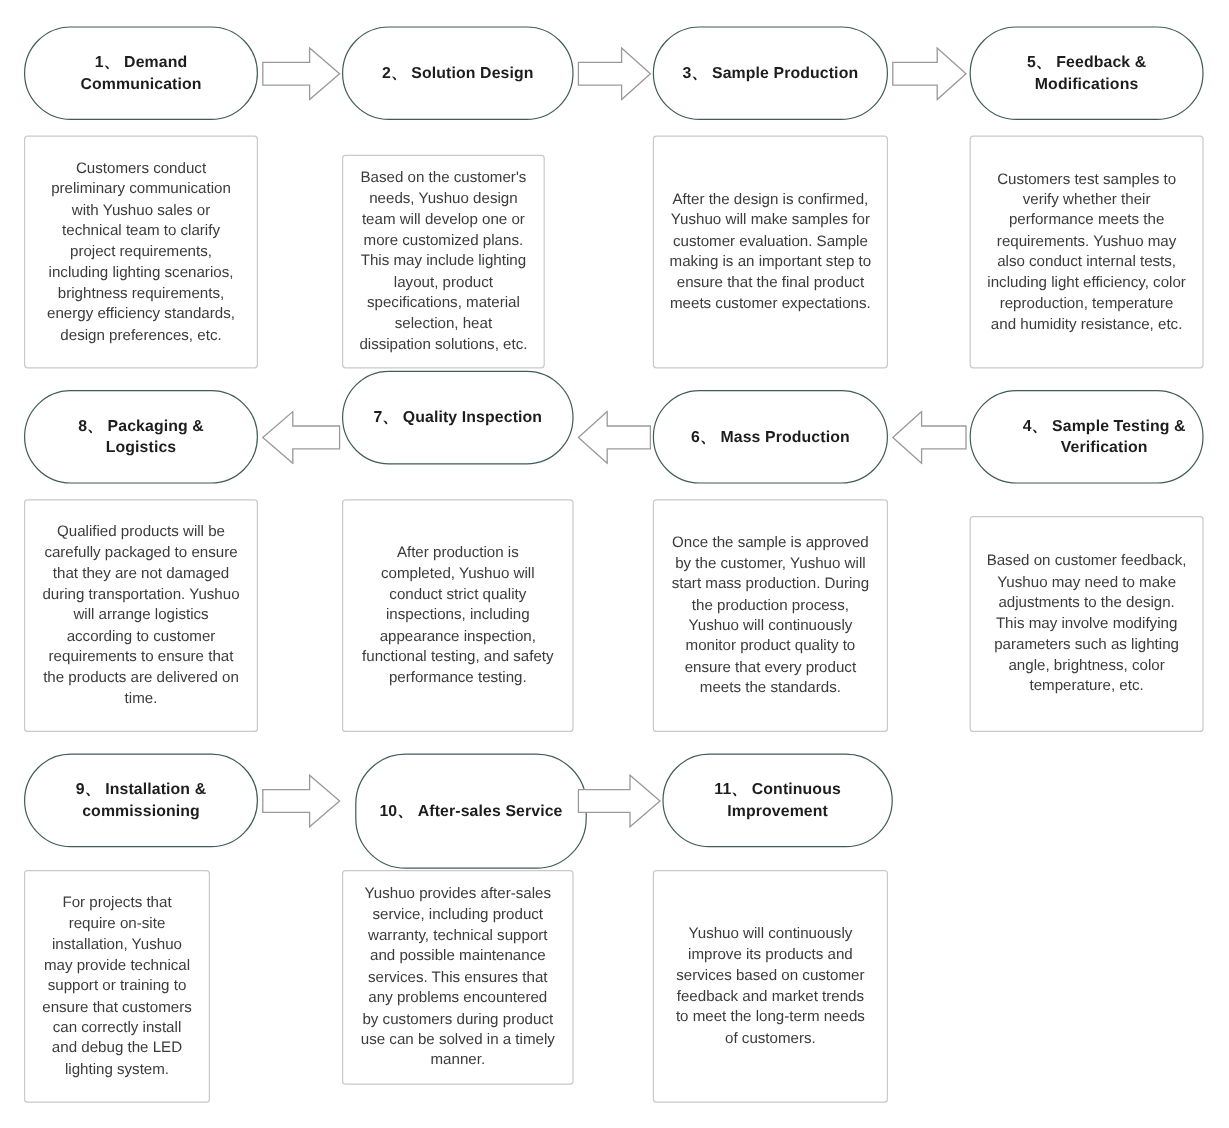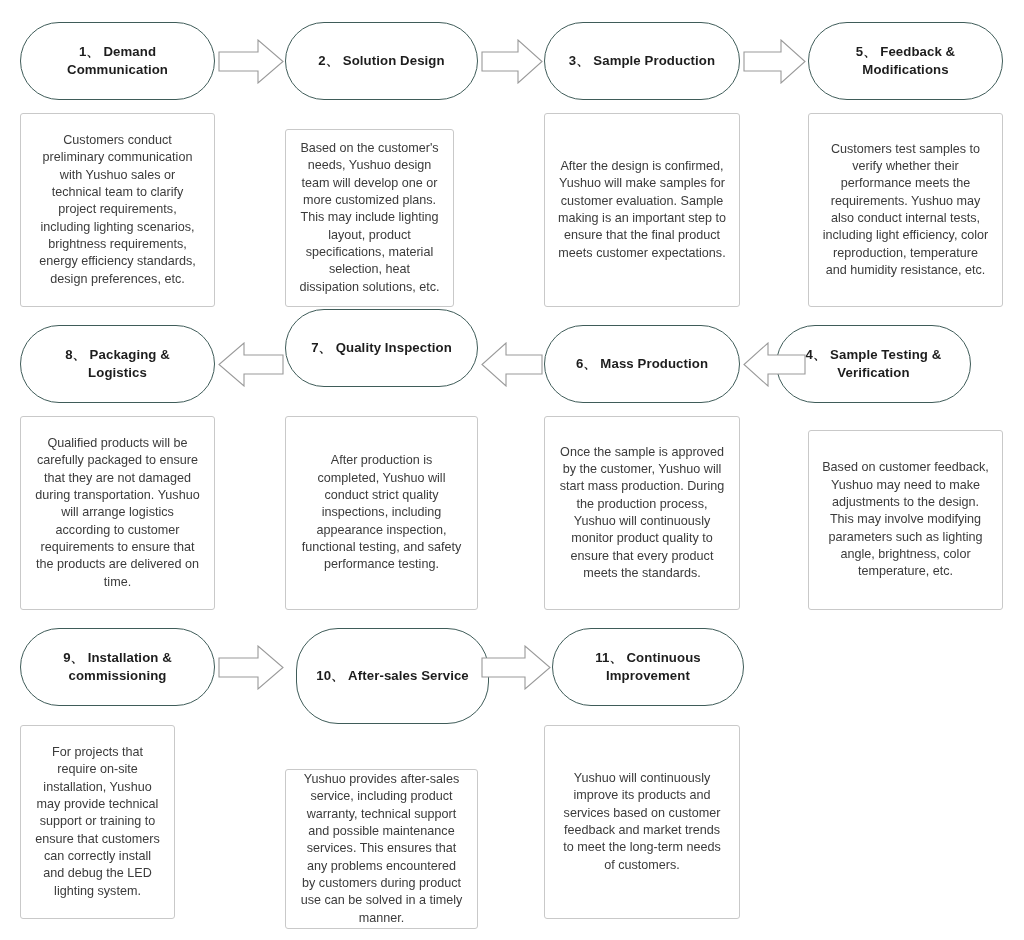--- a/index.html
+++ b/index.html
@@ -134,21 +134,21 @@
     <span class="desc-text">After production is completed, Yushuo will conduct strict quality inspections, including appearance inspection, functional testing, and safety performance testing.</span>
   </div>
 
   <div class="pill" style="left:544px; top:325px; width:196px; height:78px;">
     <span class="pill-label">6、 Mass Production</span>
   </div>
   <div class="desc" style="left:544px; top:416px; width:196px; height:194px;">
     <span class="desc-text">Once the sample is approved by the customer, Yushuo will start mass production. During the production process, Yushuo will continuously monitor product quality to ensure that every product meets the standards.</span>
   </div>
 
-  <div class="pill" style="left:776px; top:325px; width:195px; height:78px;">
+  <div class="pill" style="left:808px; top:325px; width:195px; height:78px;justify-content:flex-end;">
     <span class="pill-label">4、 Sample Testing &amp;
 Verification</span>
   </div>
   <div class="desc" style="left:808px; top:430px; width:195px; height:180px;">
     <span class="desc-text">Based on customer feedback, Yushuo may need to make adjustments to the design. This may involve modifying parameters such as lighting angle, brightness, color temperature, etc.</span>
   </div>
 
   <div class="arrow" style="left:218px; top:342px;">
     <svg width="66" height="45" viewBox="0 0 66 45">
       <polygon points="65,13 26,13 26,1 1,22.5 26,44 26,32 65,32" fill="#ffffff" stroke="#9a9a9a" stroke-width="1.1" stroke-linejoin="miter"></polygon>
@@ -169,21 +169,21 @@
     <span class="pill-label">9、 Installation &amp;
 commissioning</span>
   </div>
   <div class="desc" style="left:20px; top:725px; width:155px; height:194px;">
     <span class="desc-text">For projects that require on-site installation, Yushuo may provide technical support or training to ensure that customers can correctly install and debug the LED lighting system.</span>
   </div>
 
   <div class="pill" style="left:296px; top:628px; width:193px; height:96px;">
     <span class="pill-label">10、 After-sales Service</span>
   </div>
-  <div class="desc" style="left:285px; top:725px; width:193px; height:160px;margin-top:44px;">
+  <div class="desc" style="left:285px; top:725px; width:193px; height:179px;">
     <span class="desc-text">Yushuo provides after-sales service, including product warranty, technical support and possible maintenance services. This ensures that any problems encountered by customers during product use can be solved in a timely manner.</span>
   </div>
 
   <div class="pill" style="left:552px; top:628px; width:192px; height:78px;">
     <span class="pill-label">11、 Continuous
 Improvement</span>
   </div>
   <div class="desc" style="left:544px; top:725px; width:196px; height:194px;">
     <span class="desc-text">Yushuo will continuously improve its products and services based on customer feedback and market trends to meet the long-term needs of customers.</span>
   </div>

